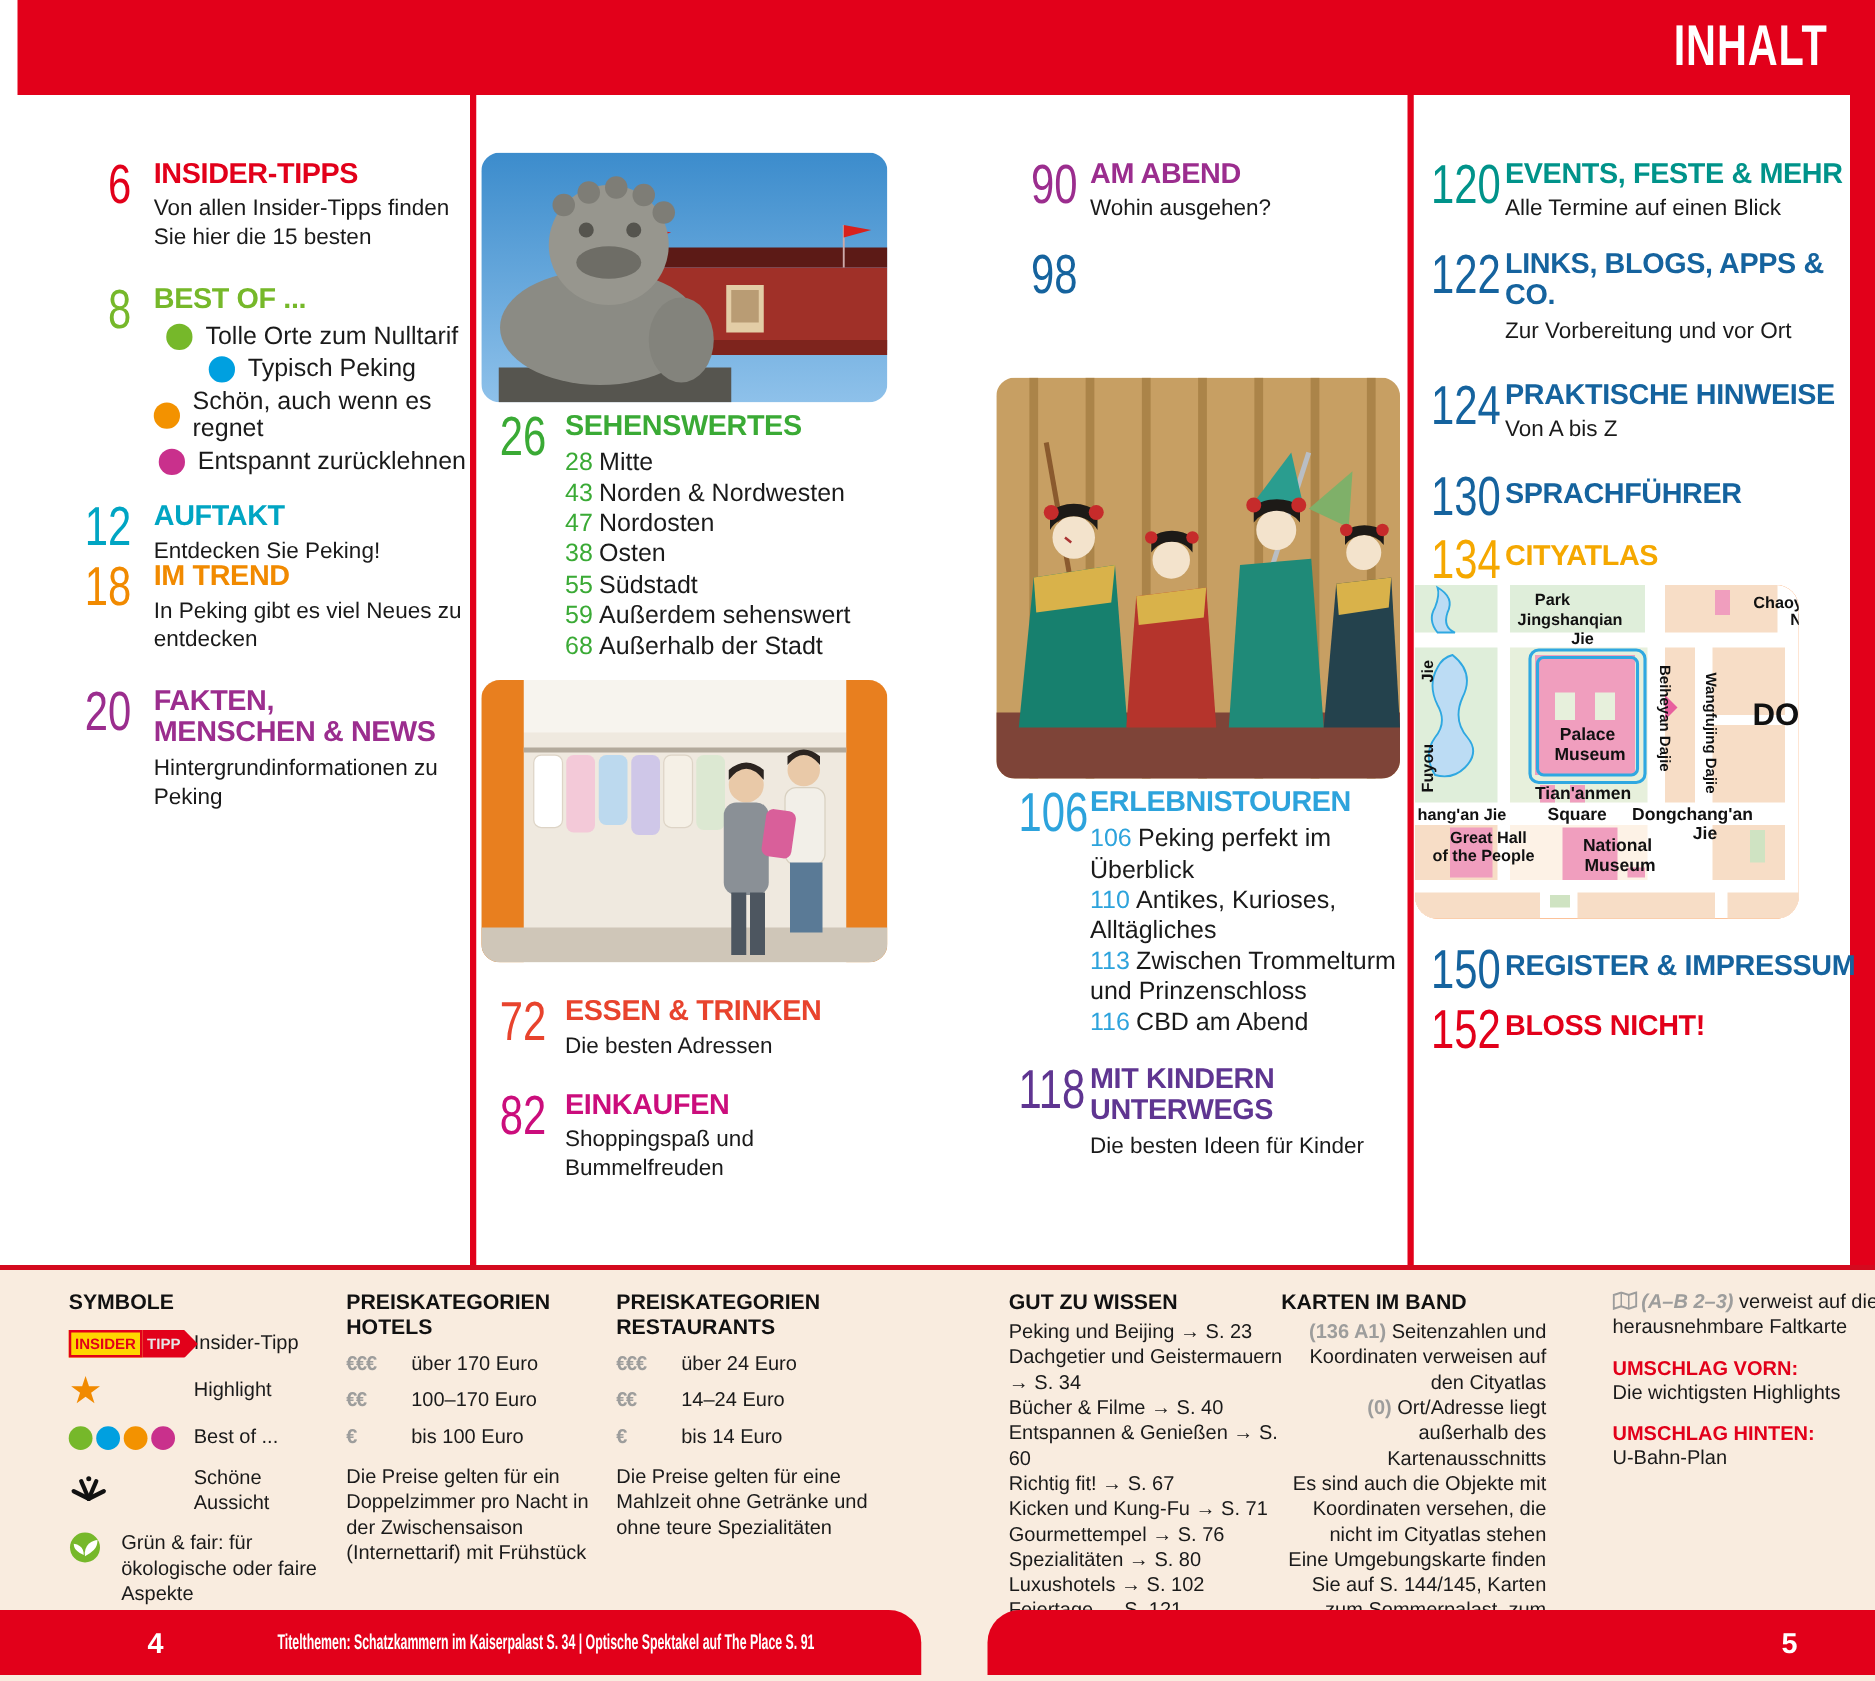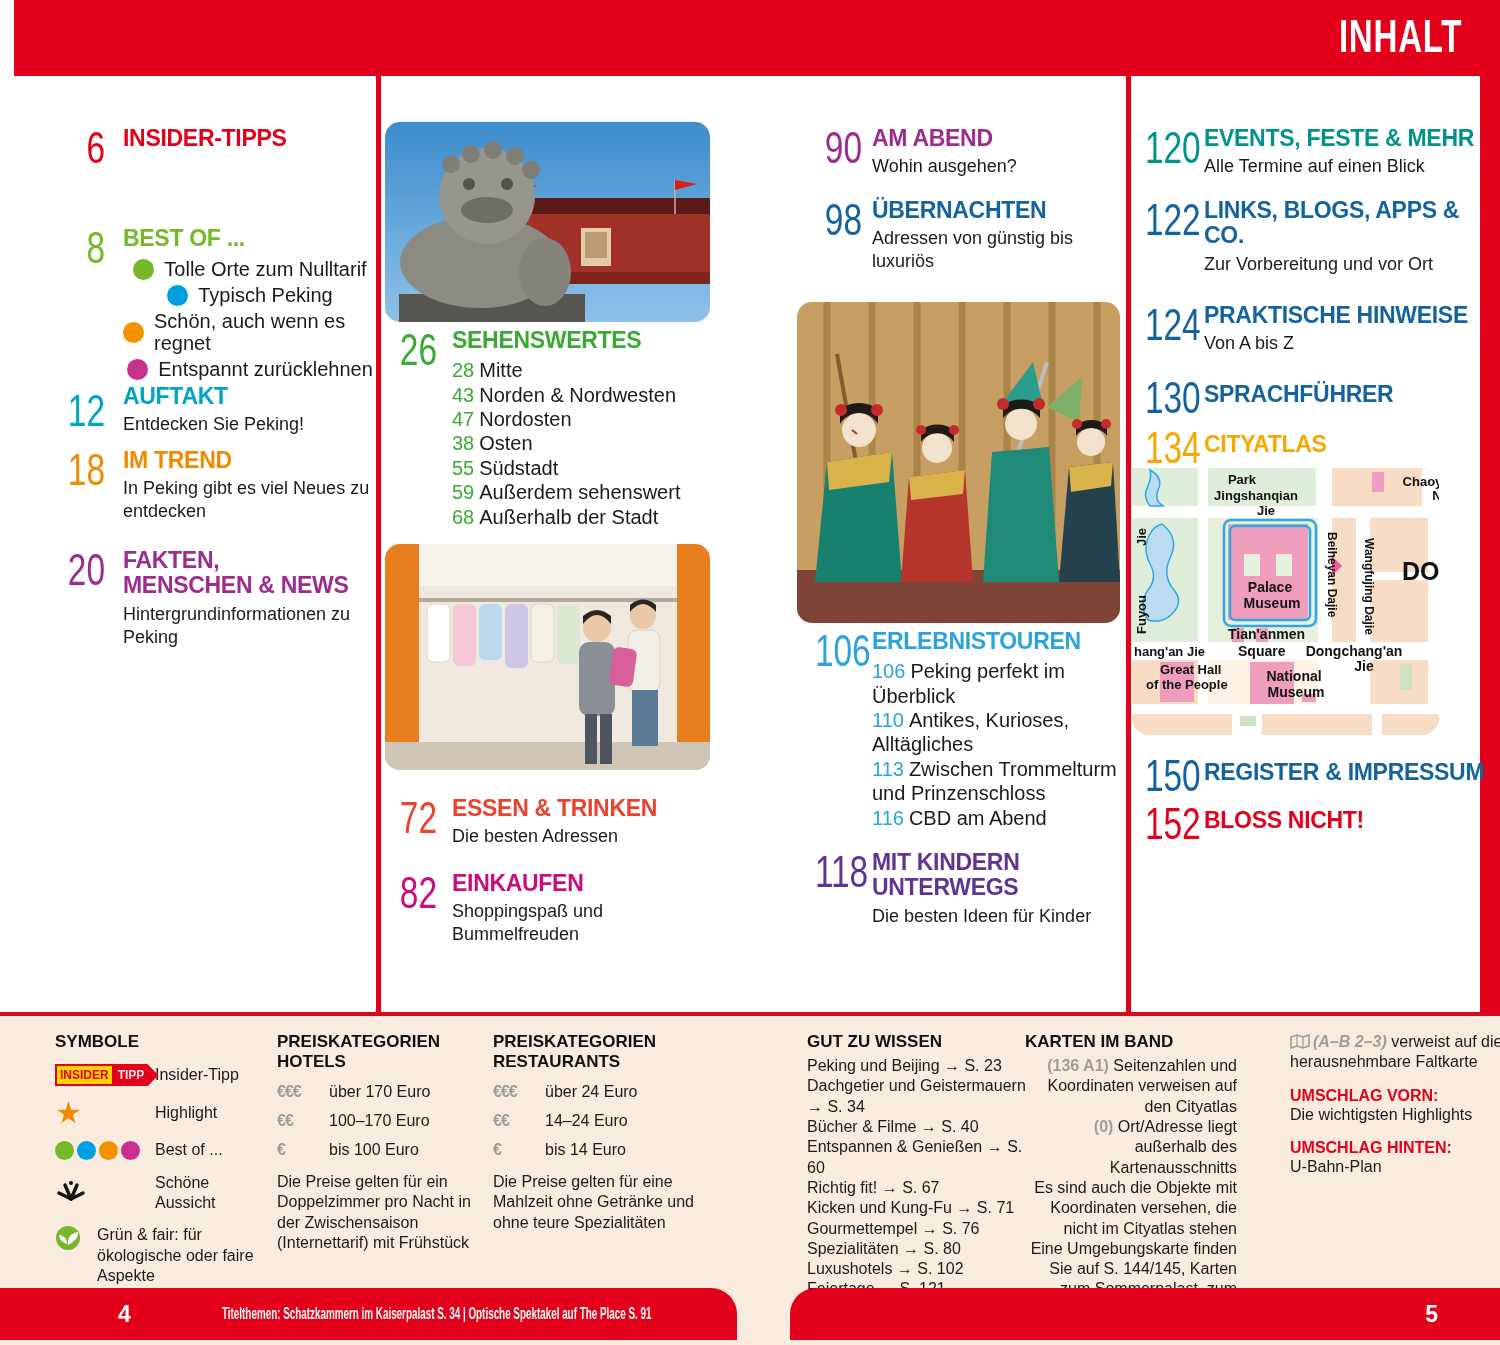--- a/index.html
+++ b/index.html
@@ -86,20 +86,21 @@
     <div class="banner-title">INHALT</div>
   </div>
   <div class="vrule r1"></div>
   <div class="vrule r2"></div>
   <div class="edge-strip"></div>
 
   <div class="entry col1" style="left:55px;top:126px;">
     <div class="num c-red">6</div>
     <div class="body">
       <div class="title c-red">INSIDER-TIPPS</div>
+      <div class="desc">Von allen Insider-Tipps finden Sie hier die 15 besten</div>
     </div>
   </div>
 
   <div class="entry col1" style="left:55px;top:226px;">
     <div class="num c-green">8</div>
     <div class="body">
       <div class="title c-green">BEST OF ...</div>
       <div class="bullets">
         <div class="bullet-row">
             <span class="dot dot1"></span>
@@ -114,21 +115,21 @@
             <span class="bullet-label">Schön, auch wenn es regnet</span>
           </div>
         <div class="bullet-row">
             <span class="dot dot4"></span>
             <span class="bullet-label">Entspannt zurücklehnen</span>
           </div>
       </div>
     </div>
   </div>
 
-  <div class="entry col1" style="left:55px;top:384px;align-items:center;">
+  <div class="entry col1" style="left:55px;top:400px;">
     <div class="num c-cyan">12</div>
     <div class="body">
       <div class="title c-cyan">AUFTAKT</div>
       <div class="desc">Entdecken Sie Peking!</div>
     </div>
   </div>
 
   <div class="entry col1" style="left:55px;top:448px;">
     <div class="num c-orange">18</div>
     <div class="body">
@@ -245,24 +246,20 @@
   <div class="entry col3" style="left:800px;top:126px;">
     <div class="num c-purple">90</div>
     <div class="body">
       <div class="title c-purple">AM ABEND</div>
       <div class="desc">Wohin ausgehen?</div>
     </div>
   </div>
 
   <div class="entry col3" style="left:800px;top:198px;">
     <div class="num c-blue">98</div>
-    <div class="body">
-      <div class="title c-blue">ÜBERNACHTEN</div>
-      <div class="desc">Adressen von günstig bis luxuriös</div>
-    </div>
   </div>
 
   <div class="photo" style="left:797px;top:302px;width:323px;height:321px;">
     <svg width="323" height="321" viewBox="0 0 323 321">
       <rect width="323" height="321" fill="#c79f63"></rect>
       <g stroke="#ab8449" stroke-width="7">
         <path d="M30 0 v321 M75 0 v321 M120 0 v321 M165 0 v321 M210 0 v321 M255 0 v321 M300 0 v321" fill="none"></path>
       </g>
       <rect y="268" width="323" height="53" fill="#7e4438"></rect>
       <line x1="40" y1="52" x2="78" y2="268" stroke="#8a5a2e" stroke-width="4"></line>

